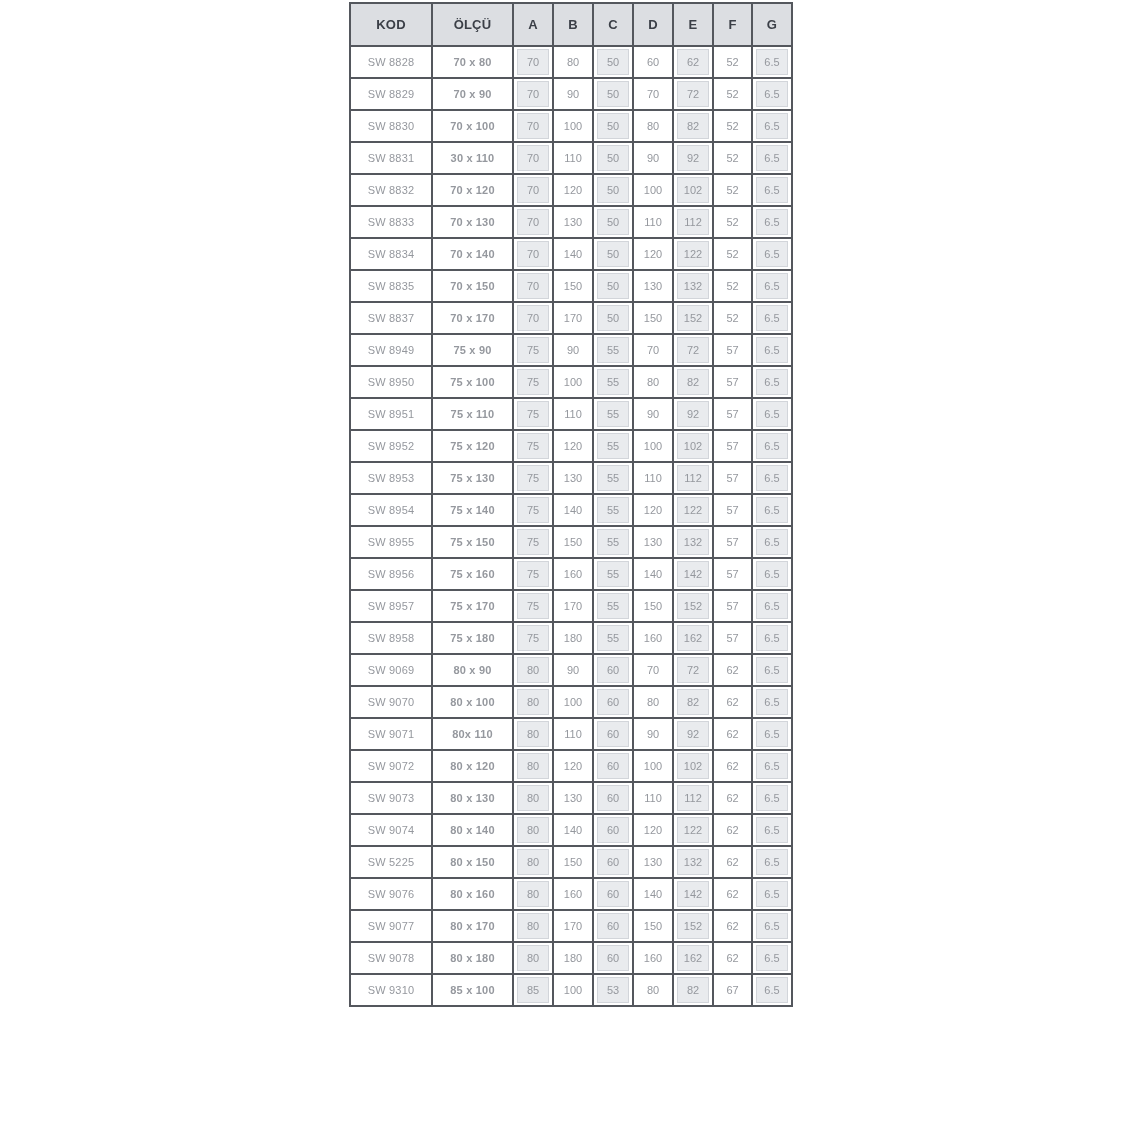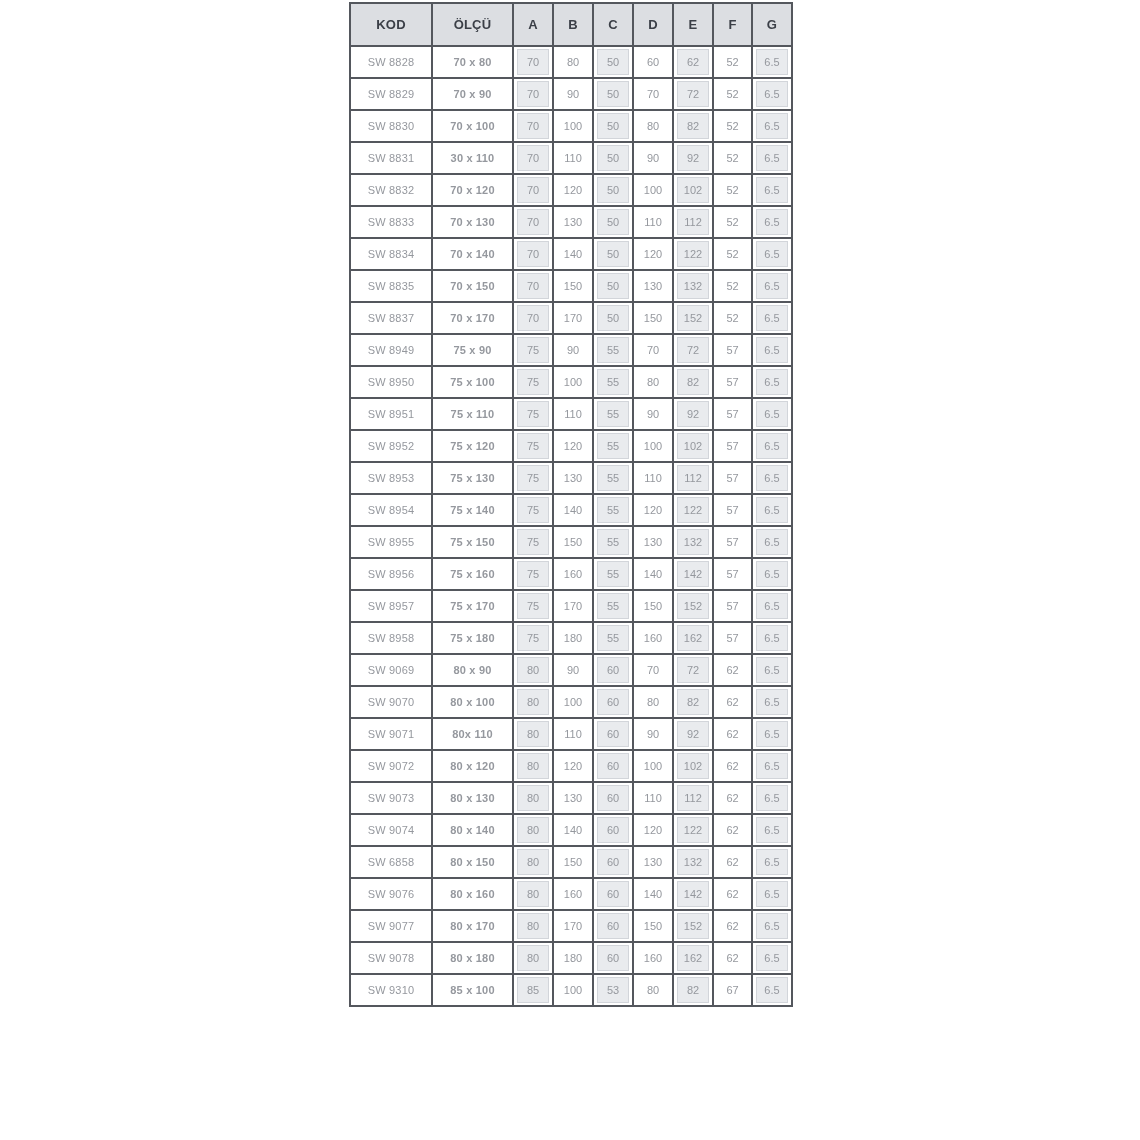--- a/index.html
+++ b/index.html
@@ -727,21 +727,21 @@
               <span class="val">122</span>
             </td>
             <td class="num-cell">
               <span class="val">62</span>
             </td>
             <td class="num-cell shaded">
               <span class="val">6.5</span>
             </td>
           </tr>
           <tr>
-            <td class="kod-cell">SW 6858</td>
+            <td class="kod-cell">SW 5225</td>
             <td class="olcu-cell">80 x 150</td>
             <td class="num-cell shaded">
               <span class="val">80</span>
             </td>
             <td class="num-cell">
               <span class="val">150</span>
             </td>
             <td class="num-cell shaded">
               <span class="val">60</span>
             </td>

